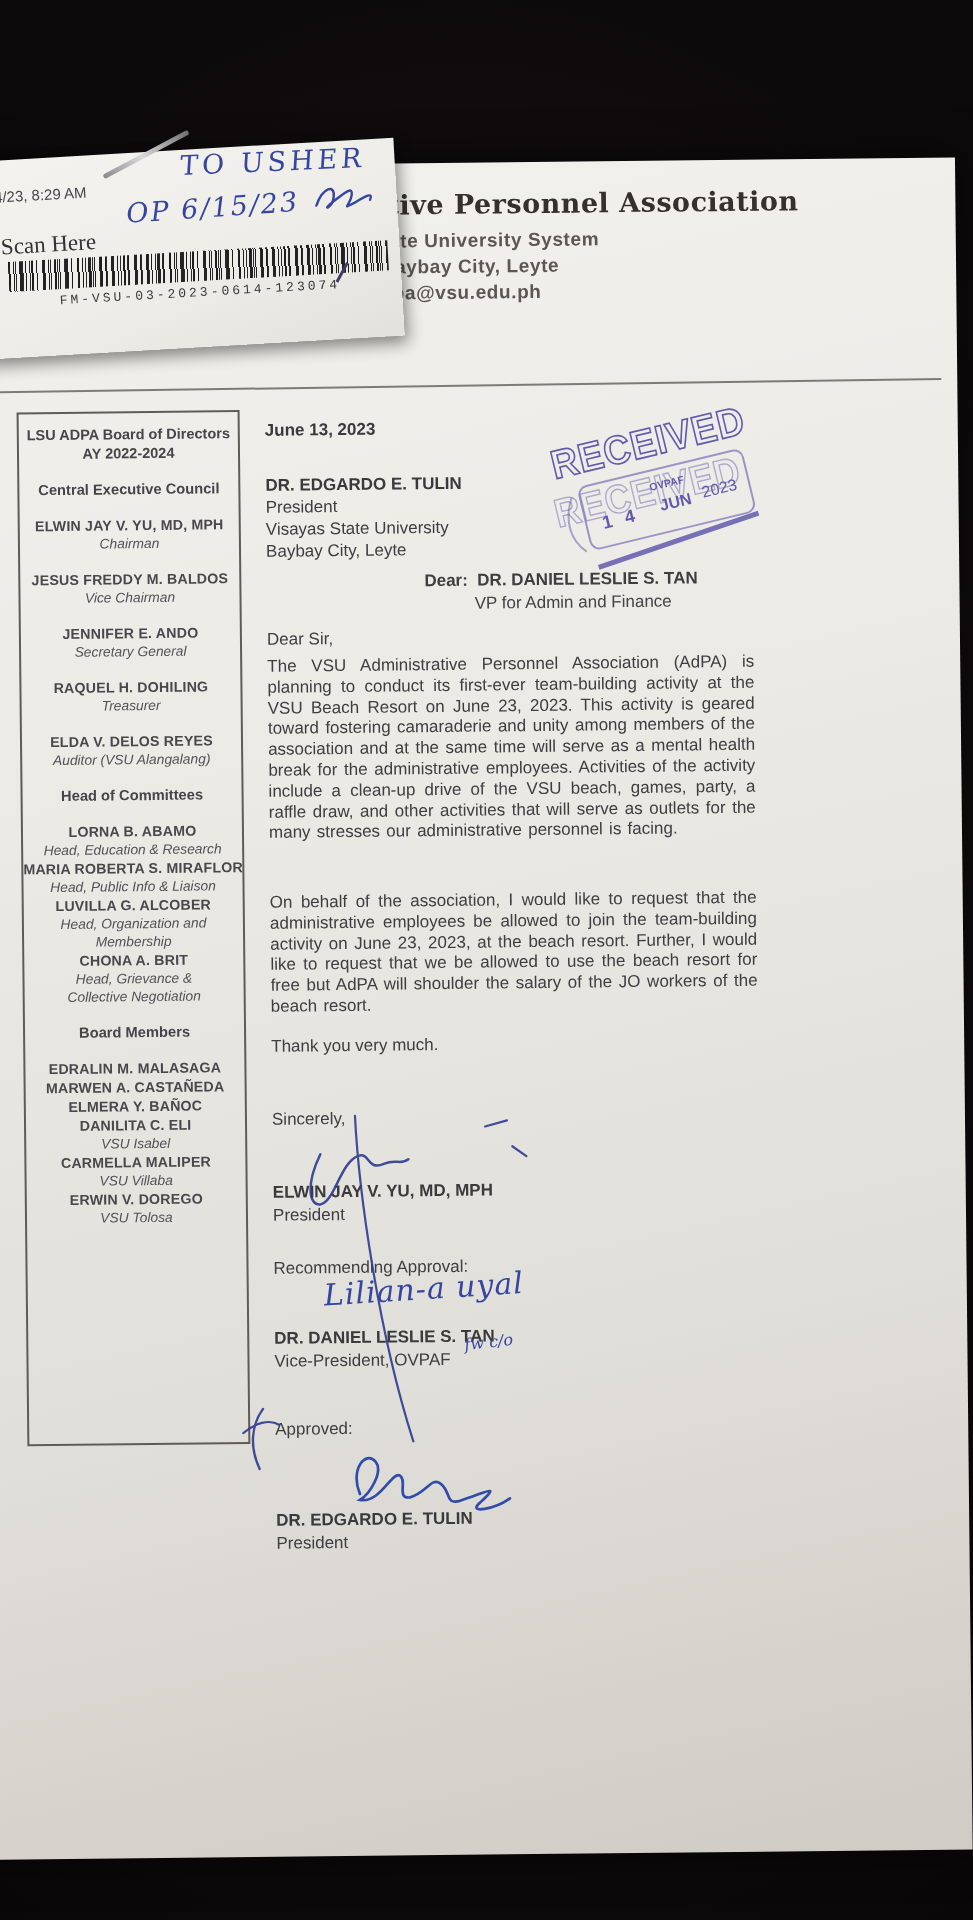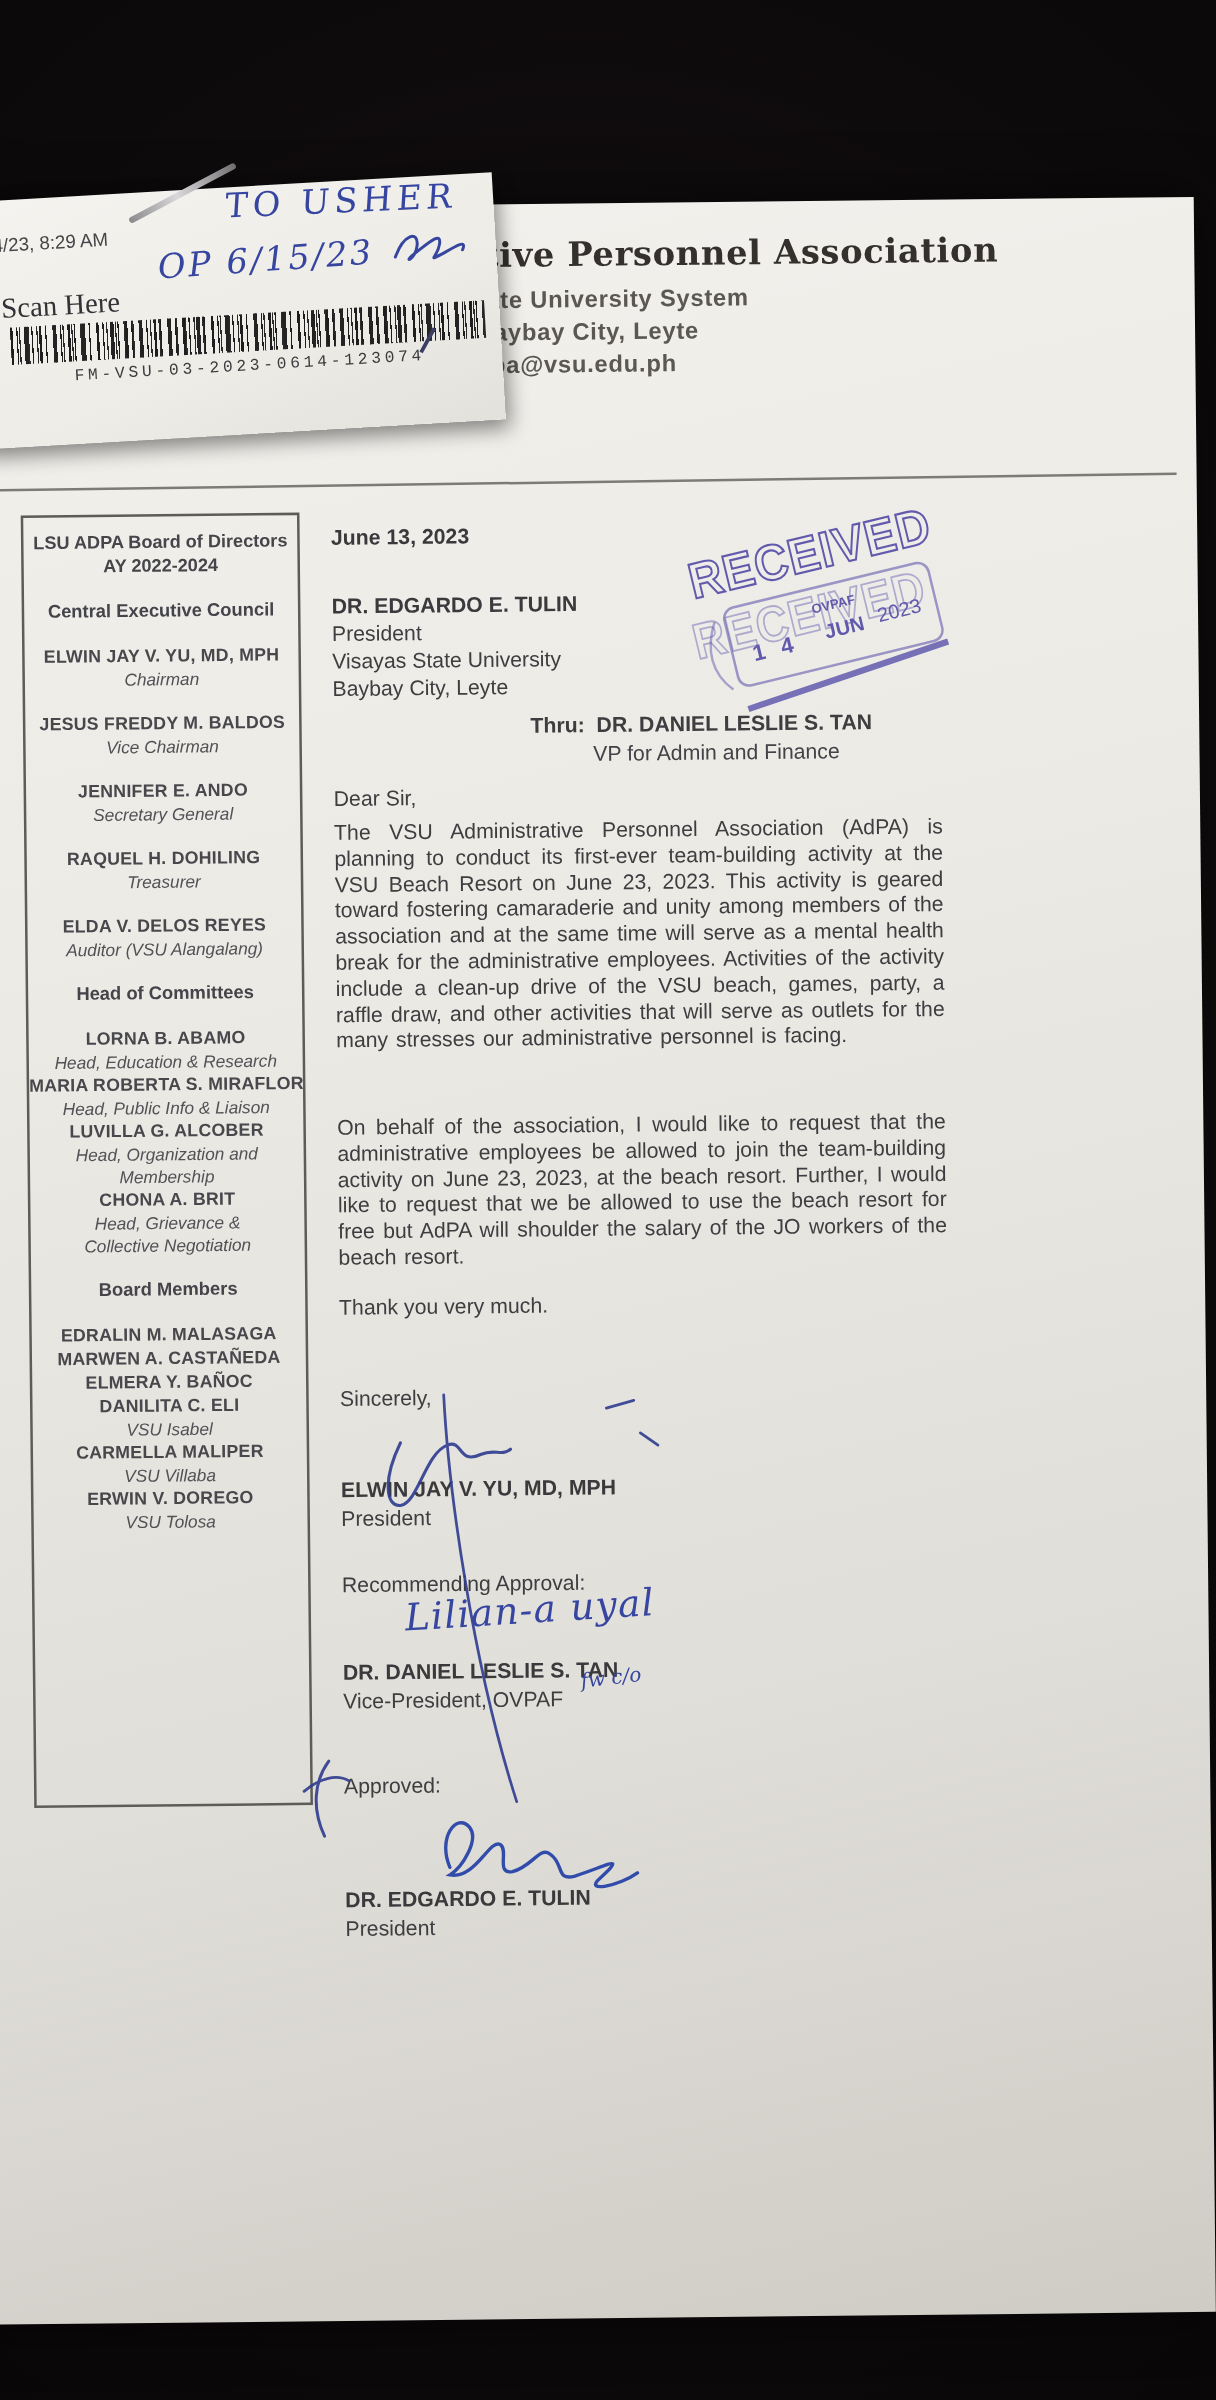--- a/index.html
+++ b/index.html
@@ -141,21 +141,21 @@
 
       <div class="blk addr" style="top:310px;">
         <div class="b">DR. EDGARDO E. TULIN</div>
         <div>President</div>
         <div>Visayas State University</div>
         <div>Baybay City, Leyte</div>
       </div>
 
       <div class="blk" style="top:408px;">
         <span class="thru" style="left:158px;top:0;">
-          <span>Thru:</span>&nbsp;
+          <span>Dear:</span>&nbsp;
           <span>DR. DANIEL LESLIE S. TAN</span>
         </span>
         <span class="thru-sub" style="top:23px;">VP for Admin and Finance</span>
       </div>
 
       <div class="blk" style="top:465px;">Dear Sir,</div>
 
       <div class="blk para" style="top:492px;">The VSU Administrative Personnel Association (AdPA) is planning to conduct its first-ever team-building activity at the VSU Beach Resort on June 23, 2023.  This activity is geared toward fostering camaraderie and unity among members of the association and at the same time will serve as a mental health break for the administrative employees.  Activities of the activity include a clean-up drive of the VSU beach, games, party, a raffle draw, and other activities that will serve as outlets for the many stresses our administrative personnel is facing.</div>
       <div class="blk para" style="top:728px;">On behalf of the association, I would like to request that the administrative employees be allowed to join the team-building activity on June 23, 2023, at the beach resort.  Further, I would like to request that we be allowed to use the beach resort for free but AdPA will shoulder the salary of the JO workers of the beach resort.</div>
 

